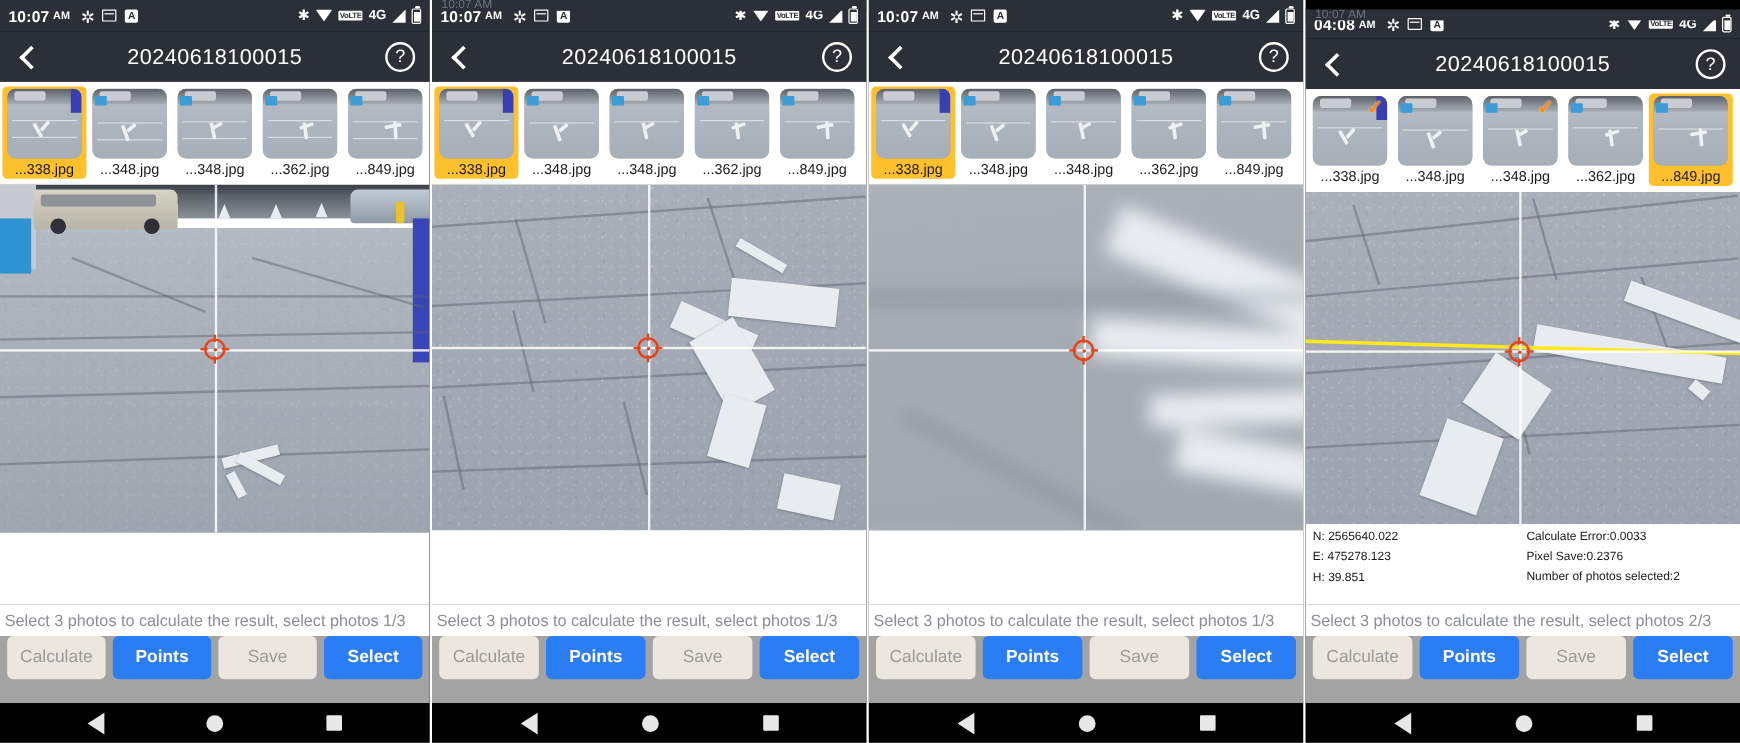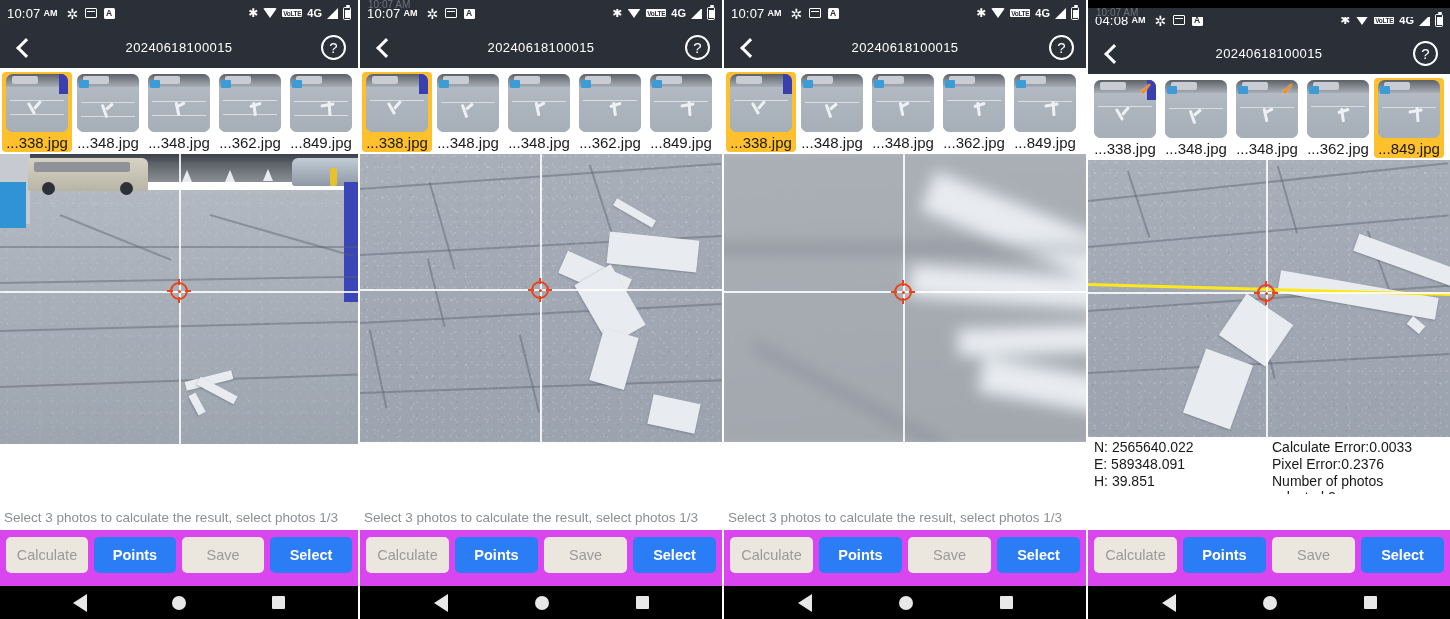--- a/index.html
+++ b/index.html
@@ -45,21 +45,21 @@
     position: absolute;
     top: 0; left: 0; right: 0;
     height: 9px;
     background: #2b2f38;
     color: #6d727c;
     font-size: 10px;
     overflow: hidden;
     padding-left: 8px;
     line-height: 10px;
   }
-  .clock { font-weight: normal; font-size: 13px; letter-spacing: 0.2px; }
+  .clock { font-weight: bold; font-size: 13px; letter-spacing: 0.2px; }
   .ampm { font-size: 9px; font-weight: bold; margin-left: 3px; }
   .sb-left-icons { display: flex; align-items: center; gap: 7px; margin-left: 9px; }
   .sb-spacer { flex: 1; }
   .sb-right { display: flex; align-items: center; gap: 5px; }
   .gear {
     width: 11px; height: 11px; position: relative;
   }
   .gear::before {
     content: "✲"; font-size: 14px; line-height: 11px; color: #fff;
   }
@@ -123,21 +123,21 @@
     position: absolute; left: 7px; top: 5px;
     width: 11px; height: 11px;
     border-left: 3px solid #ffffff;
     border-bottom: 3px solid #ffffff;
     transform: rotate(45deg);
   }
   .appbar-title {
     position: absolute; left: 0; right: 0;
     text-align: center;
     color: #ffffff;
-    font-size: 13px;
+    font-size: 18px;
     letter-spacing: 0.4px;
     pointer-events: none;
   }
   .help-icon {
     margin-left: auto;
     width: 25px; height: 25px;
     border: 2px solid #ffffff;
     border-radius: 50%;
     color: #ffffff;
     font-size: 15px;
@@ -201,21 +201,21 @@
     width: 3px; background: #eef1f4;
     border-radius: 1px;
   }
   .tcheck {
     position: absolute; top: 1px; right: 3px;
     color: #ff8a10; font-size: 17px; font-weight: bold;
     line-height: 1;
     text-shadow: 0 0 2px rgba(255,255,255,0.6);
   }
   .thumb-label {
-    font-size: 15px;
+    font-size: 12px;
     color: #1a1a1a;
     margin-top: 2px;
     white-space: nowrap;
   }
 
   
   .viewer {
     flex: 1 1 auto;
     position: relative;
     background: #ffffff;
@@ -321,42 +321,41 @@
     top: 277px;
     height: 57px;
     background: #ffffff;
     display: flex;
     padding: 2px 6px 0 6px;
     overflow: hidden;
   }
   .res-col { flex: 1; }
   .res-col.right { padding-left: 6px; }
   .res-line {
-    font-size: 14px;
+    font-size: 10px;
     color: #17181a;
     line-height: 17px;
     white-space: nowrap;
   }
   .res-line.wrap { white-space: normal; line-height: 16px; }
 
   
   .hint {
     flex: 0 0 26px;
     background: #ffffff;
     color: #8b8f95;
     font-size: 13.5px;
     display: flex; align-items: center;
     padding-left: 4px;
     white-space: nowrap;
   }
   .btnrow {
     flex: 0 0 56px;
-    background: #d946ef;
+    background: #a3a3a3;
     display: flex;
-    align-items: center;
     justify-content: space-between;
     padding: 0 6px 6px 6px;
     gap: 6px;
   }
   .btn {
     flex: 1 1 0;
     height: 36px;
     border-radius: 5px;
     font-size: 14.5px;
     display: flex; align-items: center; justify-content: center;
@@ -935,31 +934,32 @@
           <div class="tk t"></div>
             <div class="tk b"></div>
             <div class="tk l"></div>
             <div class="tk r"></div>
         </div>
       </div>
 
       <div class="results">
         <div class="res-col">
           <div class="res-line">N: 2565640.022</div>
-          <div class="res-line">E: 589348.091</div>
+          <div class="res-line">E: 475278.123</div>
           <div class="res-line">H: 39.851</div>
         </div>
         <div class="res-col right">
           <div class="res-line">Calculate Error:0.0033</div>
-          <div class="res-line">Pixel Error:0.2376</div>
+          <div class="res-line">Pixel Save:0.2376</div>
           <div class="res-line wrap">Number of photos selected:2</div>
         </div>
       </div>
     </div>
 
+    <div class="hint">Select 3 photos to calculate the result, select photos 2/3</div>
 
     <div class="btnrow">
       <button class="btn disabled">Calculate</button>
       <button class="btn primary">Points</button>
       <button class="btn disabled">Save</button>
       <button class="btn primary">Select</button>
     </div>
 
     <div class="navbar">
       <div class="nav-back"></div>

